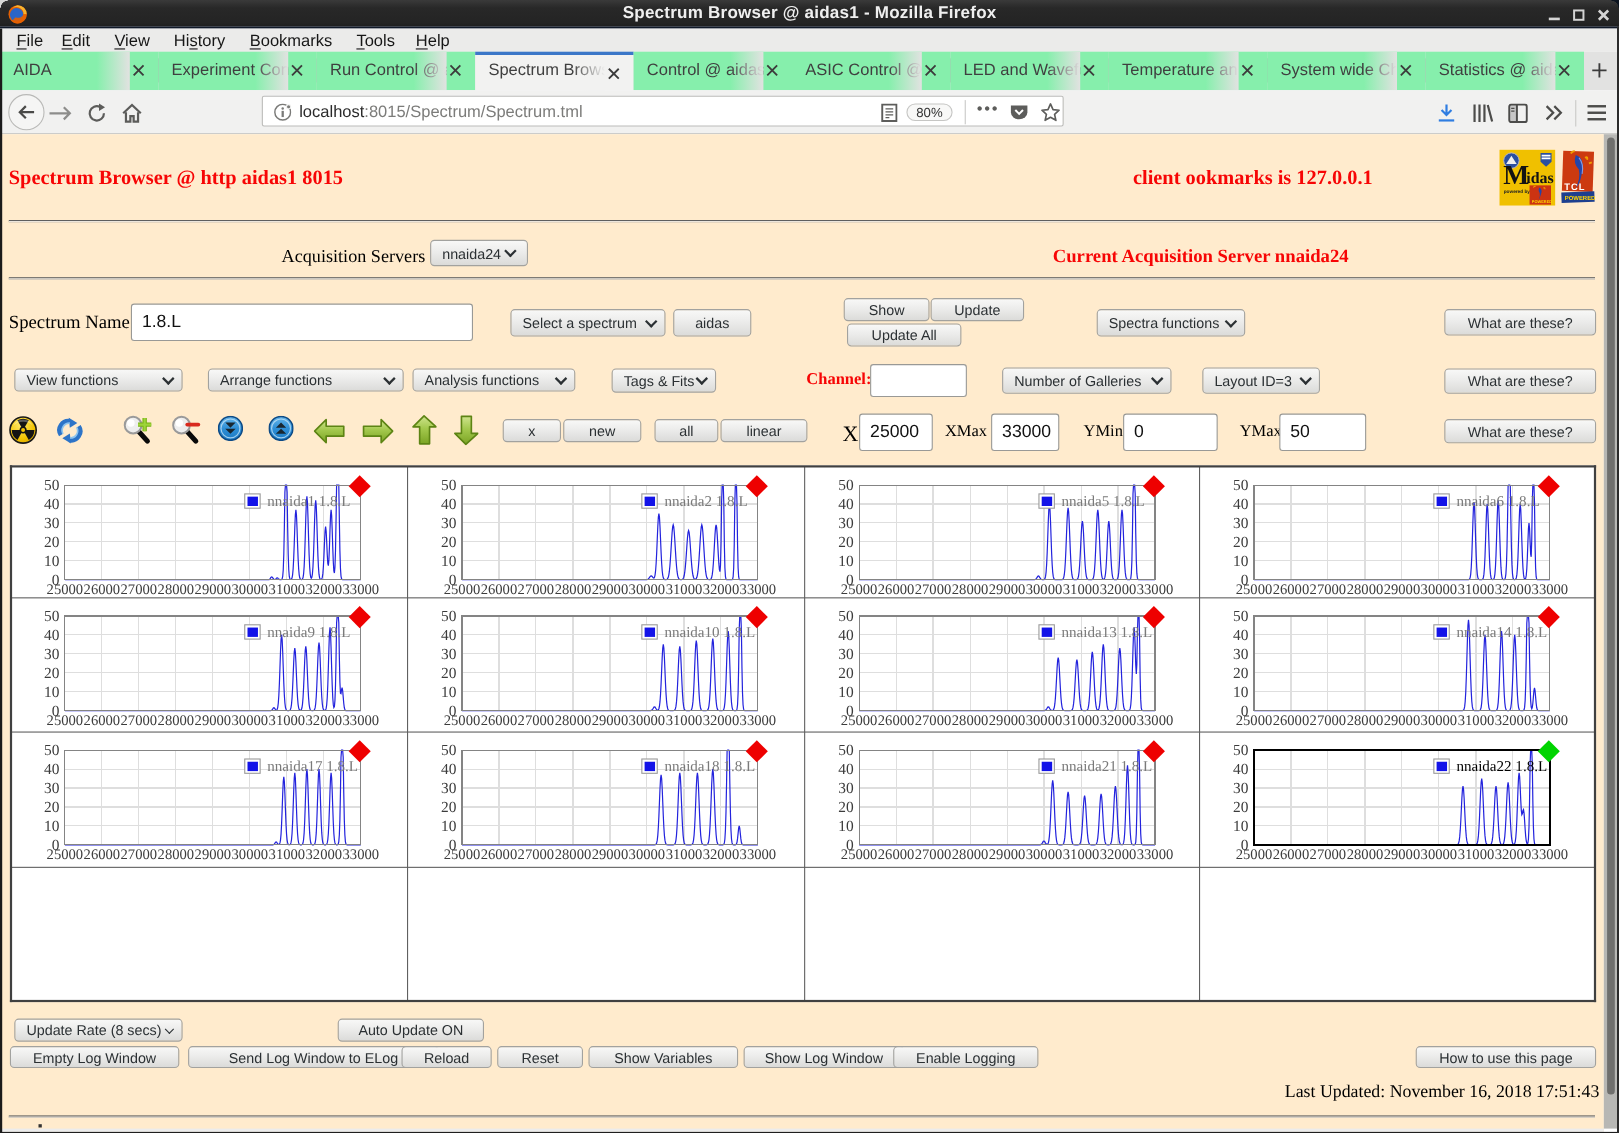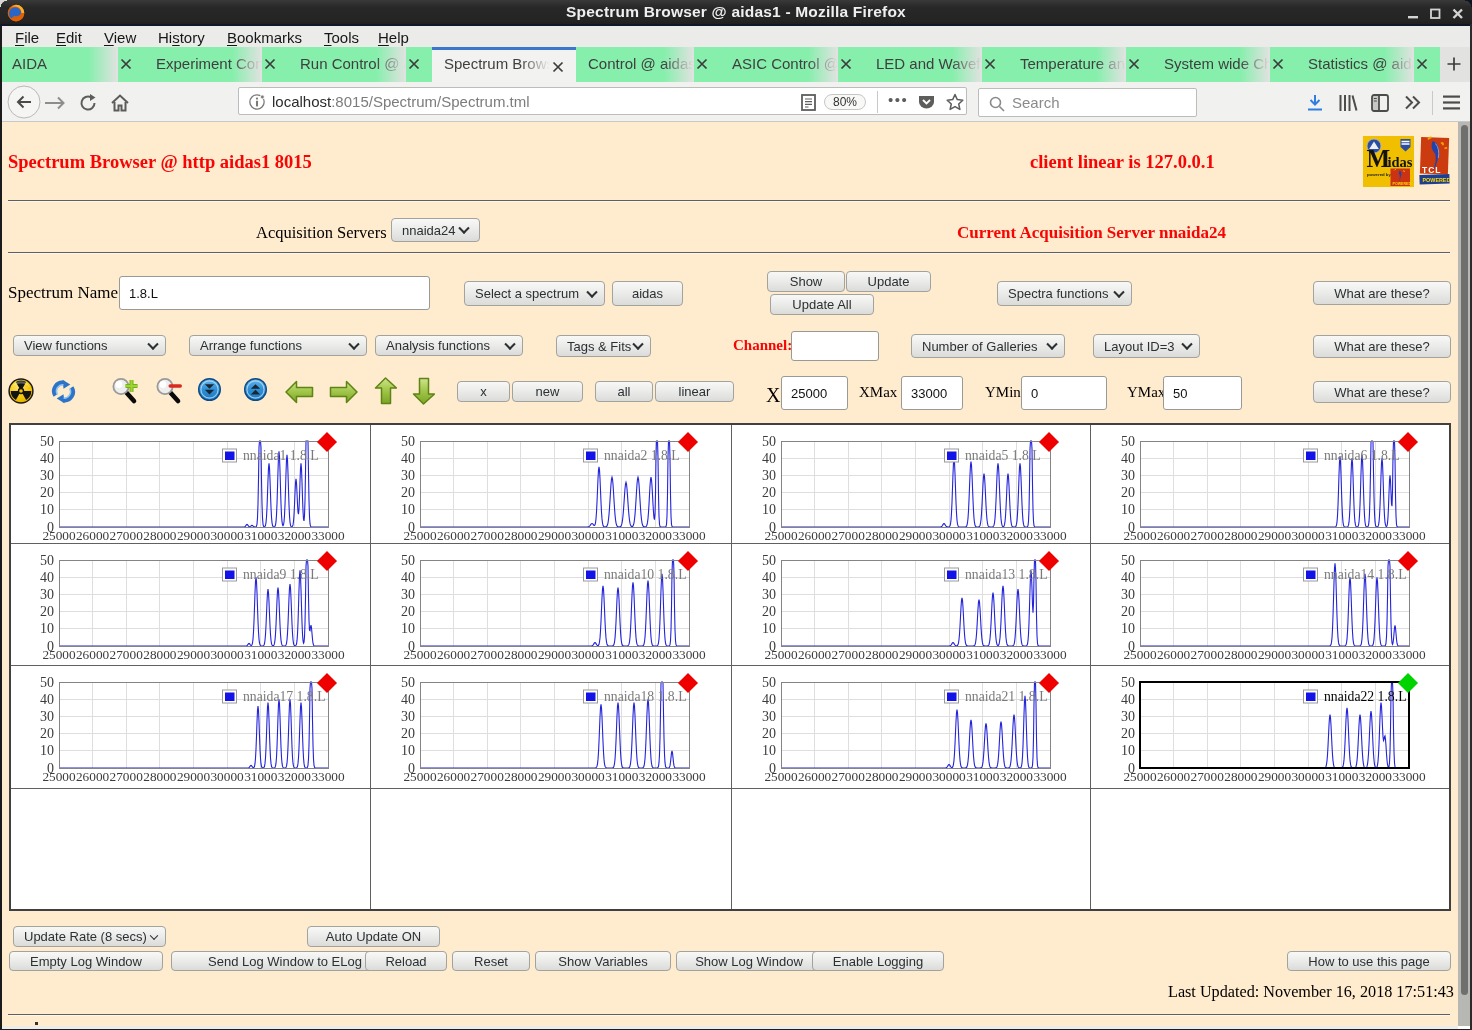--- a/index.html
+++ b/index.html
@@ -46,21 +46,21 @@
 .rlb { position:absolute; font-family:"Liberation Serif", serif; color:#f70505; font-weight:bold; }
 .hr { position:absolute; left:8px; width:1442px; height:2px; background:#5f5f5f; border-bottom:1px solid #fdf6ea; }
 .btn, .sel { position:absolute; display:flex; align-items:center; justify-content:center;
   font-family:"Liberation Sans", sans-serif; font-size:13px; color:#2b3033;
   background:linear-gradient(#f8f8f7,#ececeb 45%,#dbdbd9);
   border:1px solid #a2a29f; border-radius:4px; white-space:nowrap; }
 .sel { justify-content:flex-start; padding-left:10px; }
 .chev { position:absolute; right:8px; top:50%; width:8px; height:8px; border-right:2.3px solid #2b3033;
   border-bottom:2.3px solid #2b3033; transform:translateY(-72%) rotate(45deg); }
 .inp { position:absolute; background:#fff; border:1px solid #999996; border-radius:3px;
-  font-family:"Liberation Sans", sans-serif; font-size:13px; color:#111; display:flex; align-items:center; padding-left:9px; }
+  font-family:"Liberation Sans", sans-serif; font-size:16px; color:#111; display:flex; align-items:center; padding-left:9px; }
 .ic { position:absolute; }
 </style></head><body>
 
 <div id="titlebar">
  <svg class="abs" style="left:7px;top:4px" width="18" height="18" viewBox="0 0 20 20">
   <circle cx="10" cy="10" r="9.2" fill="#e66000"></circle>
   <circle cx="9" cy="10.5" r="6.8" fill="#2a65c8"></circle>
   <path d="M10 0.8 A9.2 9.2 0 0 1 19.2 10 L16 10 A7 7 0 0 0 5 4 A8.5 8.5 0 0 1 10 0.8Z" fill="#f7b32e"></path>
   <path d="M19.2 10 A9.2 9.2 0 0 1 4 17 L8 13 A6 6 0 0 0 16 10Z" fill="#e66000" opacity="0.9"></path>
  </svg>
@@ -201,27 +201,20 @@
    <div class="abs" style="left:638px;top:3px;width:1px;height:22px;background:#c9c9c7"></div>
    <div class="abs" style="left:649px;top:3px;font-size:15px;color:#5d5d5b;letter-spacing:1.5px">•••</div>
    <svg class="abs" style="left:679px;top:7px" width="17" height="16" viewBox="0 0 17 16">
      <path d="M1 1 H16 V7 A7.5 6.5 0 0 1 1 7 Z" fill="#5d5d5b"></path>
      <path d="M5 5 L8.5 8.5 L12 5" stroke="#fff" stroke-width="1.8" fill="none"></path>
    </svg>
    <svg class="abs" style="left:707px;top:5px" width="18" height="18" viewBox="0 0 18 18">
      <path d="M9 1.5 L11.3 6.6 L16.8 7.2 L12.7 11 L13.9 16.4 L9 13.6 L4.1 16.4 L5.3 11 L1.2 7.2 L6.7 6.6 Z" fill="none" stroke="#5d5d5b" stroke-width="1.5" stroke-linejoin="round"></path>
    </svg>
  </div>
- <div id="searchbox">
-   <svg class="abs" style="left:10px;top:7px" width="16" height="16" viewBox="0 0 16 16">
-     <circle cx="6.5" cy="6.5" r="5" fill="none" stroke="#8a8a88" stroke-width="1.6"></circle>
-     <path d="M10.5 10.5 L15 15" stroke="#8a8a88" stroke-width="1.6"></path>
-   </svg>
-   <div class="abs" style="left:33px;top:5px;font-size:15px;color:#8a8a88">Search</div>
- </div>
  <svg class="abs" style="left:1306px;top:12px" width="18" height="18" viewBox="0 0 18 18">
    <path d="M9 1 V10 M4.5 6 L9 10.5 L13.5 6" stroke="#2f7de1" stroke-width="2" fill="none"></path>
    <rect x="2" y="14.5" width="14" height="2" fill="#2f7de1"></rect>
  </svg>
  <svg class="abs" style="left:1339px;top:12px" width="19" height="18" viewBox="0 0 19 18">
    <path d="M1.5 1 V17 M6 1 V17 M10.5 1 V17" stroke="#4c4c4a" stroke-width="2"></path>
    <path d="M13.5 1.5 L17.5 16.5" stroke="#4c4c4a" stroke-width="2"></path>
  </svg>
  <svg class="abs" style="left:1371px;top:12px" width="18" height="18" viewBox="0 0 18 18">
    <rect x="1" y="1" width="16" height="16" rx="2" fill="none" stroke="#4c4c4a" stroke-width="1.8"></rect>
@@ -669,21 +662,21 @@
       <text x="284.4" y="115" font-family="Liberation Serif" font-size="13.3" fill="#3c3c3c" text-anchor="middle">32000</text>
       <text x="318.0" y="115" font-family="Liberation Serif" font-size="13.3" fill="#3c3c3c" text-anchor="middle">33000</text>
       <rect x="212.5" y="24" width="14" height="13" fill="#ffffff" stroke="#9a9a9a" stroke-width="1"></rect>
       <rect x="215" y="26.5" width="9.5" height="8.5" fill="#1313e8"></rect>
       <text x="233" y="35" font-family="Liberation Serif" font-size="13.7" fill="#000000">nnaida22 1.8.L</text>
       <rect x="309.9" y="9.9" width="14.2" height="14.2" fill="#00d400" transform="rotate(45 317 17)"></rect>
     </svg>
   </div>
 
 <div class="rlb" style="left:8px;top:152px;font-size:18.5px">Spectrum Browser @ http aidas1 8015</div>
-<div class="rlb" style="left:1030px;top:152px;font-size:18.5px">client linear is 127.0.0.1</div>
+<div class="rlb" style="left:1030px;top:152px;font-size:18.5px">client ookmarks is 127.0.0.1</div>
 
 <svg class="abs" style="left:1363px;top:136px" width="51" height="51" viewBox="0 0 51 51">
  <rect width="51" height="51" fill="#f0c000"></rect>
  <circle cx="11" cy="10" r="7" fill="#2a4fa0" stroke="#b8b8d0" stroke-width="0.8"></circle>
  <path d="M11 5.5 L15.8 13 H6.2 Z" fill="#efefef"></path>
  <path d="M37.5 3 h10 v8 l-5 4.5 l-5 -4.5 Z" fill="#2a4fa0"></path>
  <path d="M38.5 5.5 h8 M38.5 8 h8" stroke="#fff" stroke-width="1.6"></path>
  <text x="3.5" y="31" font-family="Liberation Serif" font-weight="bold" font-size="25" fill="#131313">M</text>
  <text x="24.5" y="30.5" font-family="Liberation Serif" font-weight="bold" font-size="14.5" fill="#131313">idas</text>
  <text x="4" y="39.5" font-family="Liberation Sans" font-size="4.3" font-weight="bold" fill="#222">powered by</text>

